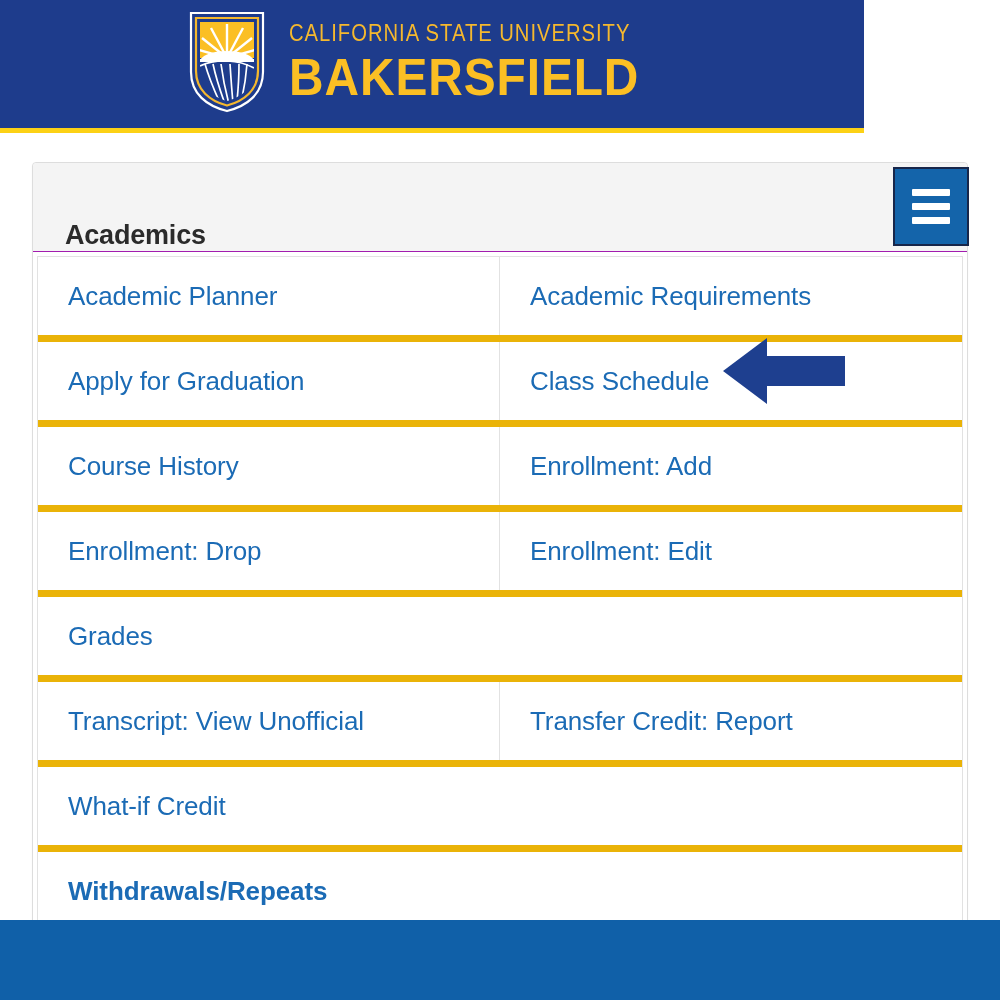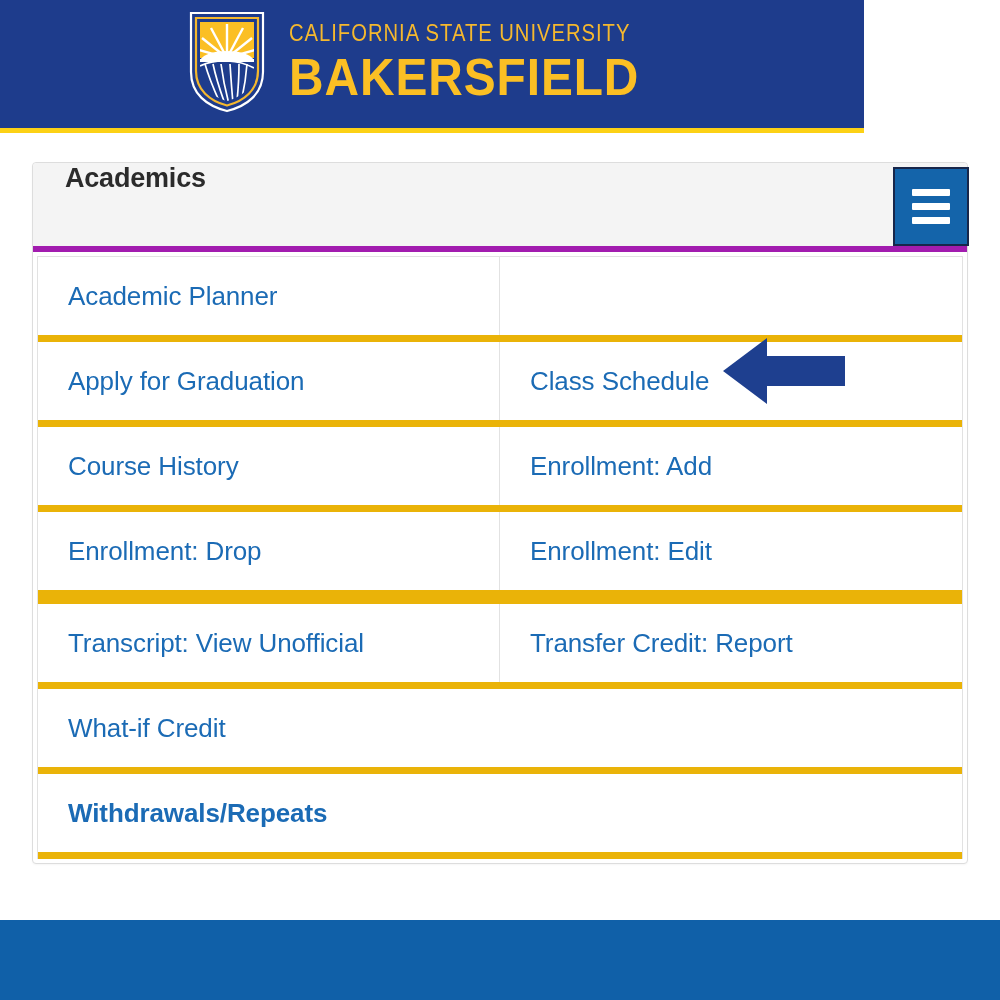--- a/index.html
+++ b/index.html
@@ -88,24 +88,24 @@
     background: #ffffff;
     border: 1px solid #dddddd;
     border-radius: 4px;
     box-sizing: border-box;
     box-shadow: 0 1px 2px rgba(0,0,0,0.04);
   }
   .card-header {
     position: relative;
     height: 89px;
     background: #f4f4f4;
-    border-bottom: 6px solid #a21caf;
+    border-bottom: 1px solid #a21caf;
     border-radius: 4px 4px 0 0;
     display: flex;
-    align-items: flex-start;
+    align-items: flex-end;
     box-sizing: border-box;
   }
   .card-title {
     margin-left: 32px;
     font-size: 27px;
     font-weight: bold;
     color: #2b2b2b;
     letter-spacing: -0.2px;
   }
   .menu-button {
@@ -249,20 +249,23 @@
         </div>
       </div>
 
       <div class="links-wrap">
         <div class="links-grid">
 
           <div class="link-row">
             <div class="link-cell left">
               <a href="#">Academic Planner</a>
             </div>
+            <div class="link-cell">
+              <a href="#">Academic Requirements</a>
+            </div>
           </div>
 
           <div class="link-row">
             <div class="link-cell left">
               <a href="#">Apply for Graduation</a>
             </div>
             <div class="link-cell">
               <a href="#">Class Schedule</a>
             </div>
           </div>
@@ -279,20 +282,23 @@
           <div class="link-row">
             <div class="link-cell left">
               <a href="#">Enrollment: Drop</a>
             </div>
             <div class="link-cell">
               <a href="#">Enrollment: Edit</a>
             </div>
           </div>
 
           <div class="link-row">
+            <div class="link-cell">
+              <a href="#">Grades</a>
+            </div>
           </div>
 
           <div class="link-row">
             <div class="link-cell left">
               <a href="#">Transcript: View Unofficial</a>
             </div>
             <div class="link-cell">
               <a href="#">Transfer Credit: Report</a>
             </div>
           </div>

